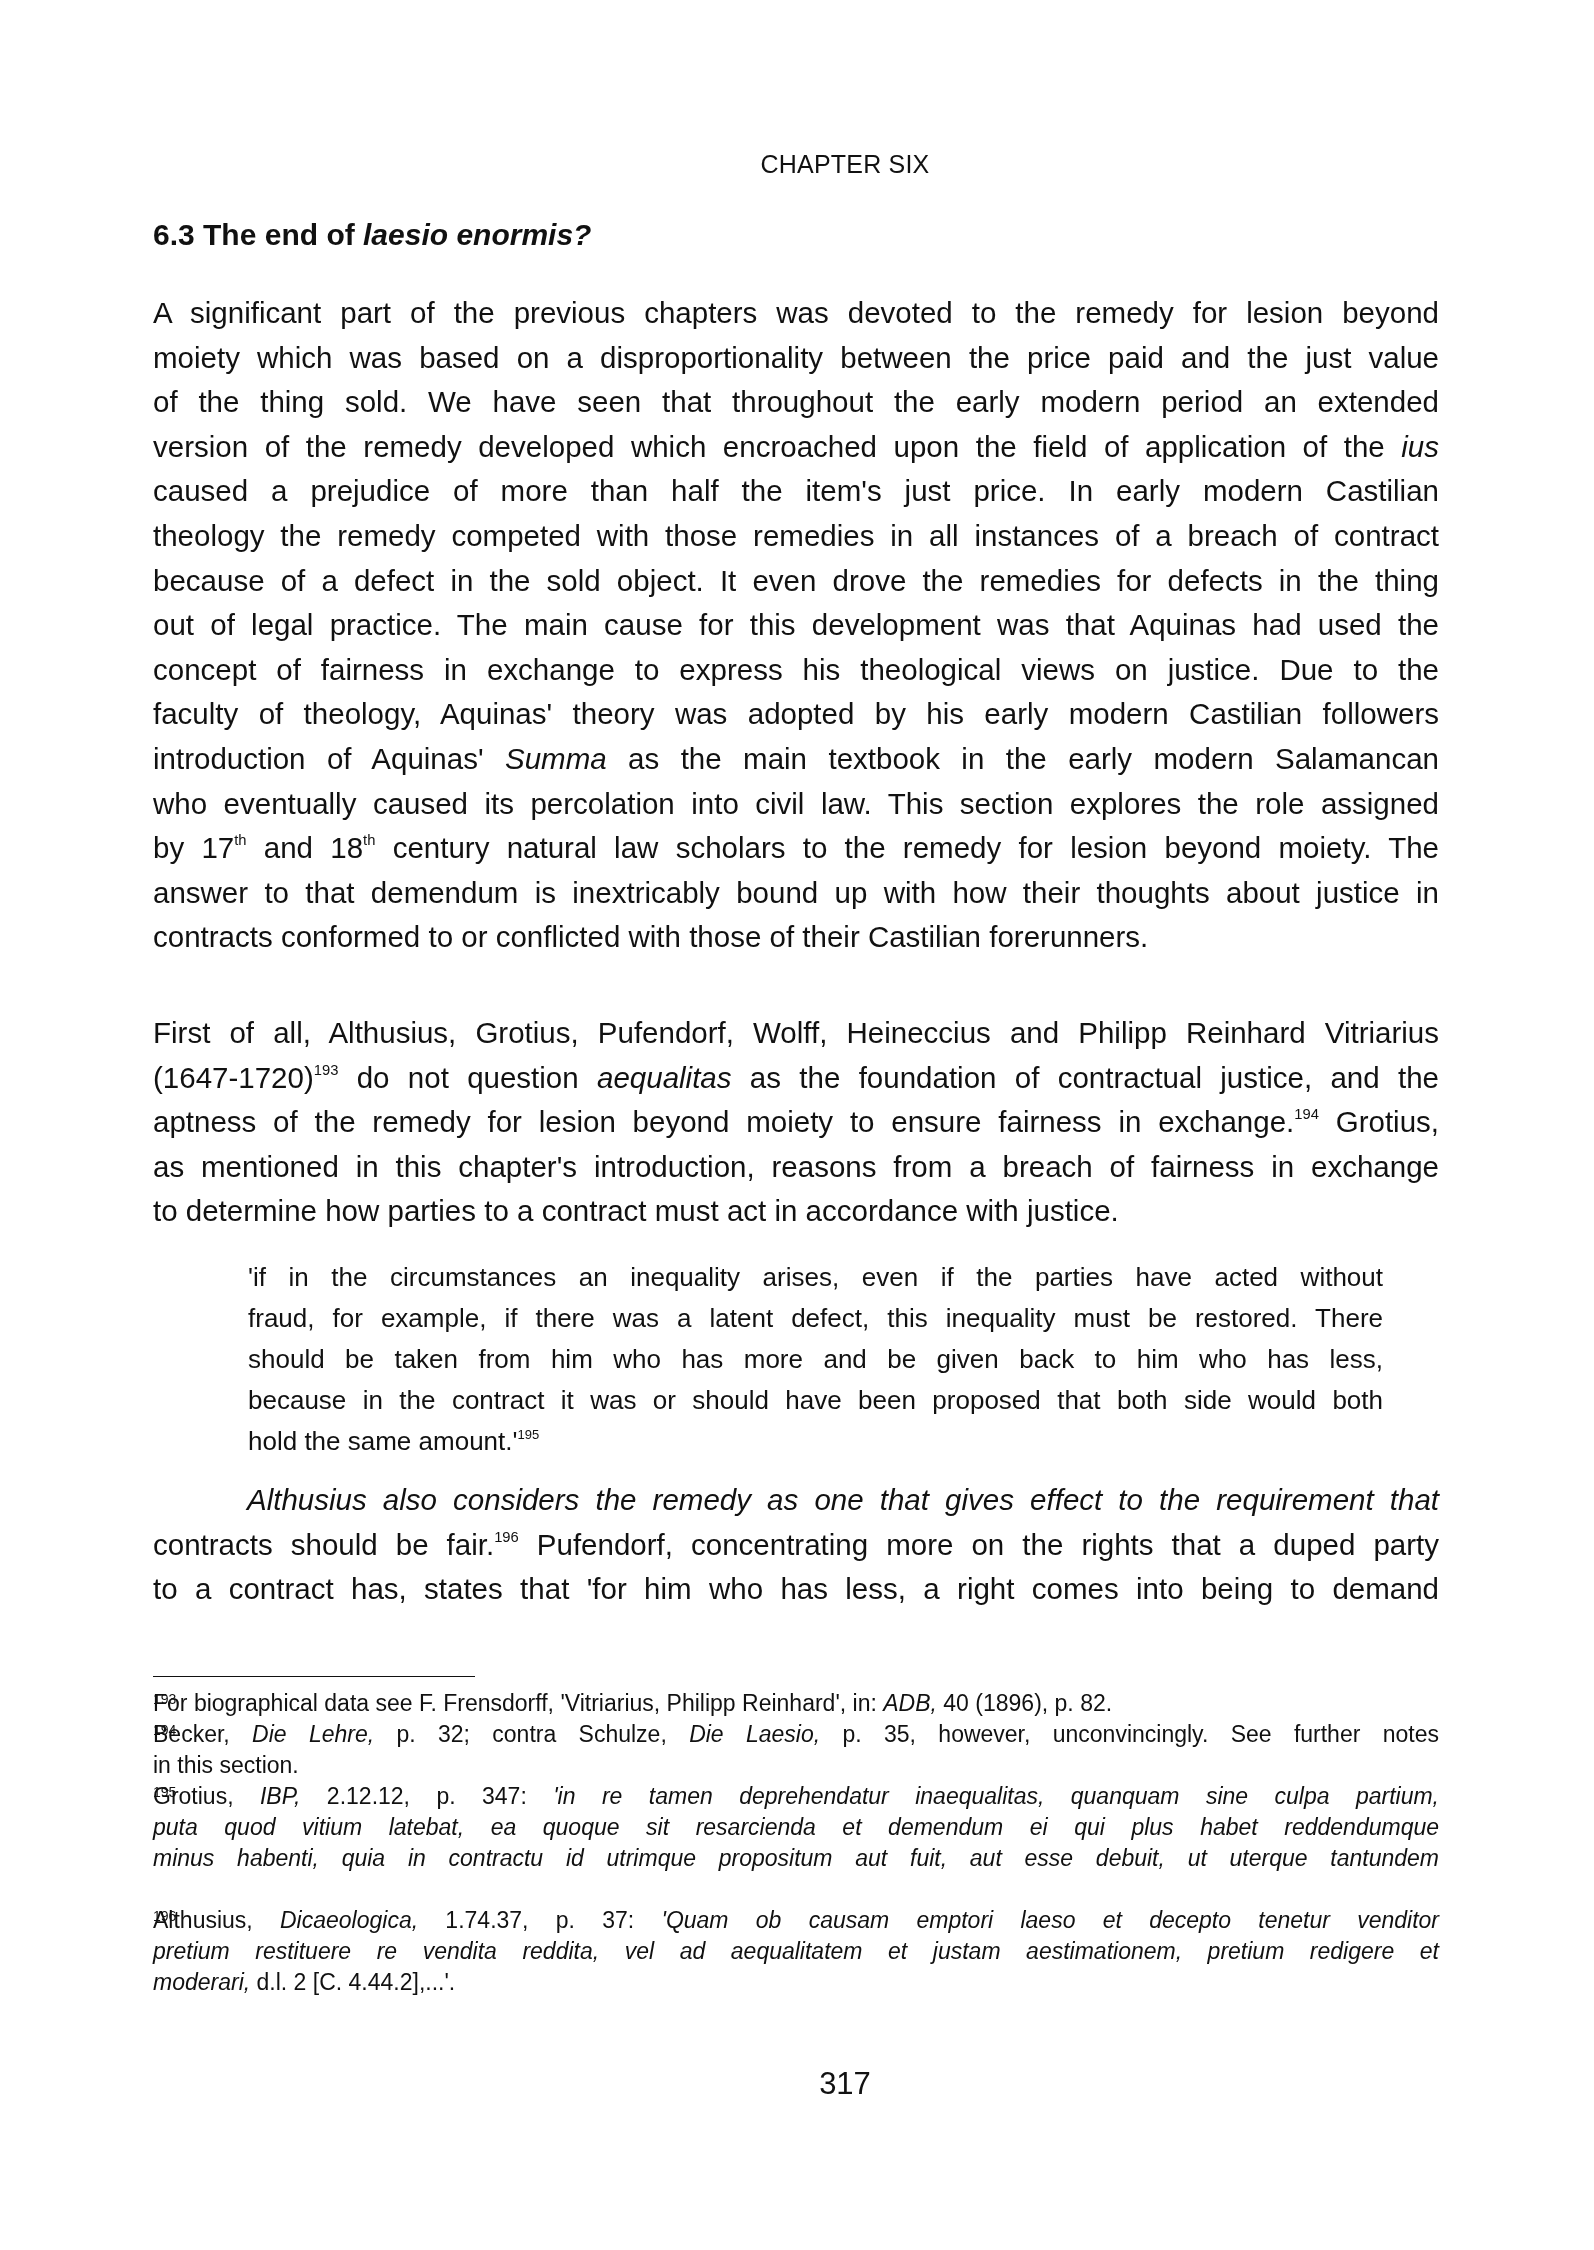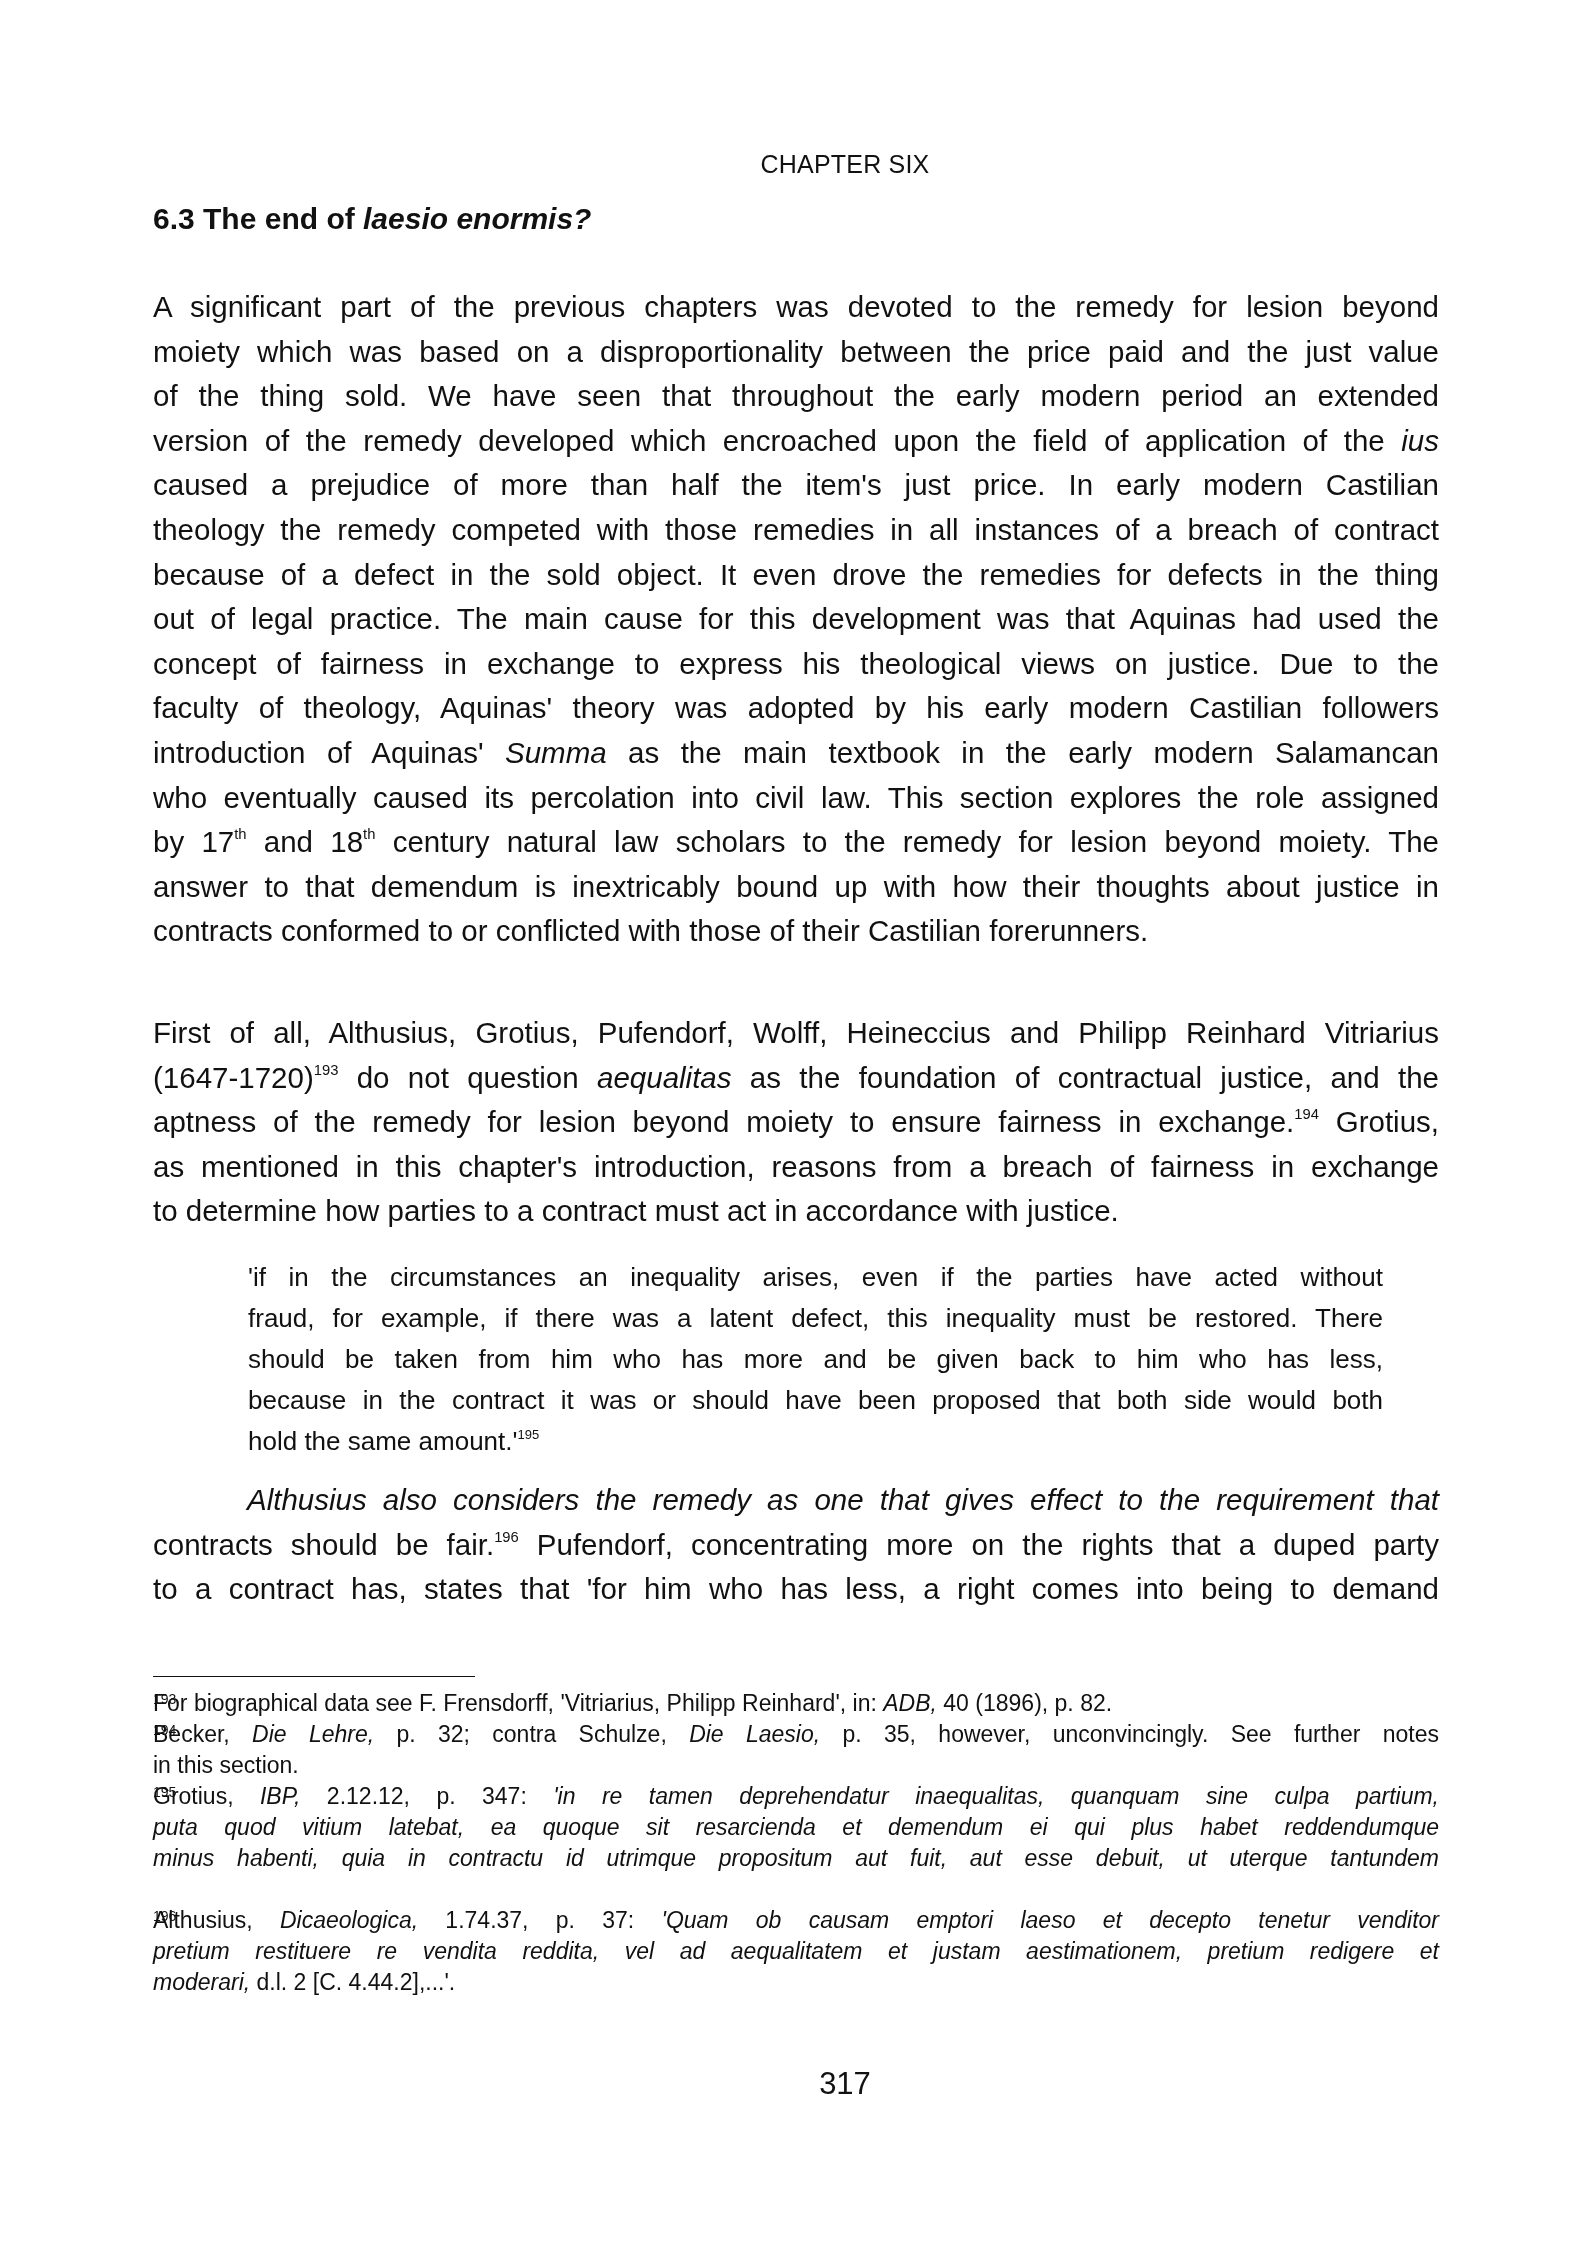--- a/index.html
+++ b/index.html
@@ -1,20 +1,20 @@
 <!DOCTYPE html>
 <html><head>
 <meta charset="utf-8">
 <style>
   html, body { margin: 0; padding: 0; background: #ffffff; }
   body { width: 1594px; height: 2250px; position: relative; overflow: hidden;
          font-family: "Liberation Sans", sans-serif; color: #111111; }
   .abs { position: absolute; }
   #running-head { left: 0; width: 1690px; top: 150px; text-align: center; font-size: 25px; letter-spacing: 0.2px; }
-  #section-heading { left: 153px; top: 202px; font-size: 30px; font-weight: bold; }
+  #section-heading { left: 153px; top: 218px; font-size: 30px; font-weight: bold; }
   .col { left: 153px; width: 1286px; }
   .line { display: block; height: 44.6px; line-height: 44.6px; font-size: 29.5px;
           text-align: justify; text-align-last: justify; white-space: nowrap; }
   .line.last { text-align-last: left; }
   .line.indent { padding-left: 94px; font-style: italic; }
   .bq { left: 248px; width: 1135px; }
   .bq .line { font-size: 26px; height: 41px; line-height: 41px; }
   sup { font-size: 0.5em; vertical-align: 0.85em; line-height: 0; }
   i { font-style: italic; }
   #fn-rule { left: 153px; top: 1676px; width: 322px; height: 0; border-top: 1.5px solid #111; }
@@ -24,21 +24,21 @@
   .fn .line { font-size: 23px; height: 31px; line-height: 31px; }
   #page-number { left: 0; width: 1690px; top: 2066px; text-align: center; font-size: 31px; }
 </style>
 </head>
 <body>
 
 <div id="running-head" class="abs">CHAPTER SIX</div>
 
 <div id="section-heading" class="abs"><span>6.3 The end of </span><i>laesio enormis?</i></div>
 
-<div class="abs col" style="top:285px;">
+<div class="abs col" style="top:291px;">
     <span class="line"><span>A significant part of the previous chapters was devoted to the remedy for lesion beyond</span></span>
     <span class="line"><span>moiety which was based on a disproportionality between the price paid and the just value</span></span>
     <span class="line"><span>of the thing sold. We have seen that throughout the early modern period an extended</span></span>
     <span class="line"><span>version of the remedy developed which encroached upon the field of application of the </span><i>ius</i></span>
     <span class="line"><span>caused a prejudice of more than half the item's just price. In early modern Castilian</span></span>
     <span class="line"><span>theology the remedy competed with those remedies in all instances of a breach of contract</span></span>
     <span class="line"><span>because of a defect in the sold object. It even drove the remedies for defects in the thing</span></span>
     <span class="line"><span>out of legal practice. The main cause for this development was that Aquinas had used the</span></span>
     <span class="line"><span>concept of fairness in exchange to express his theological views on justice. Due to the</span></span>
     <span class="line"><span>faculty of theology, Aquinas' theory was adopted by his early modern Castilian followers</span></span>

